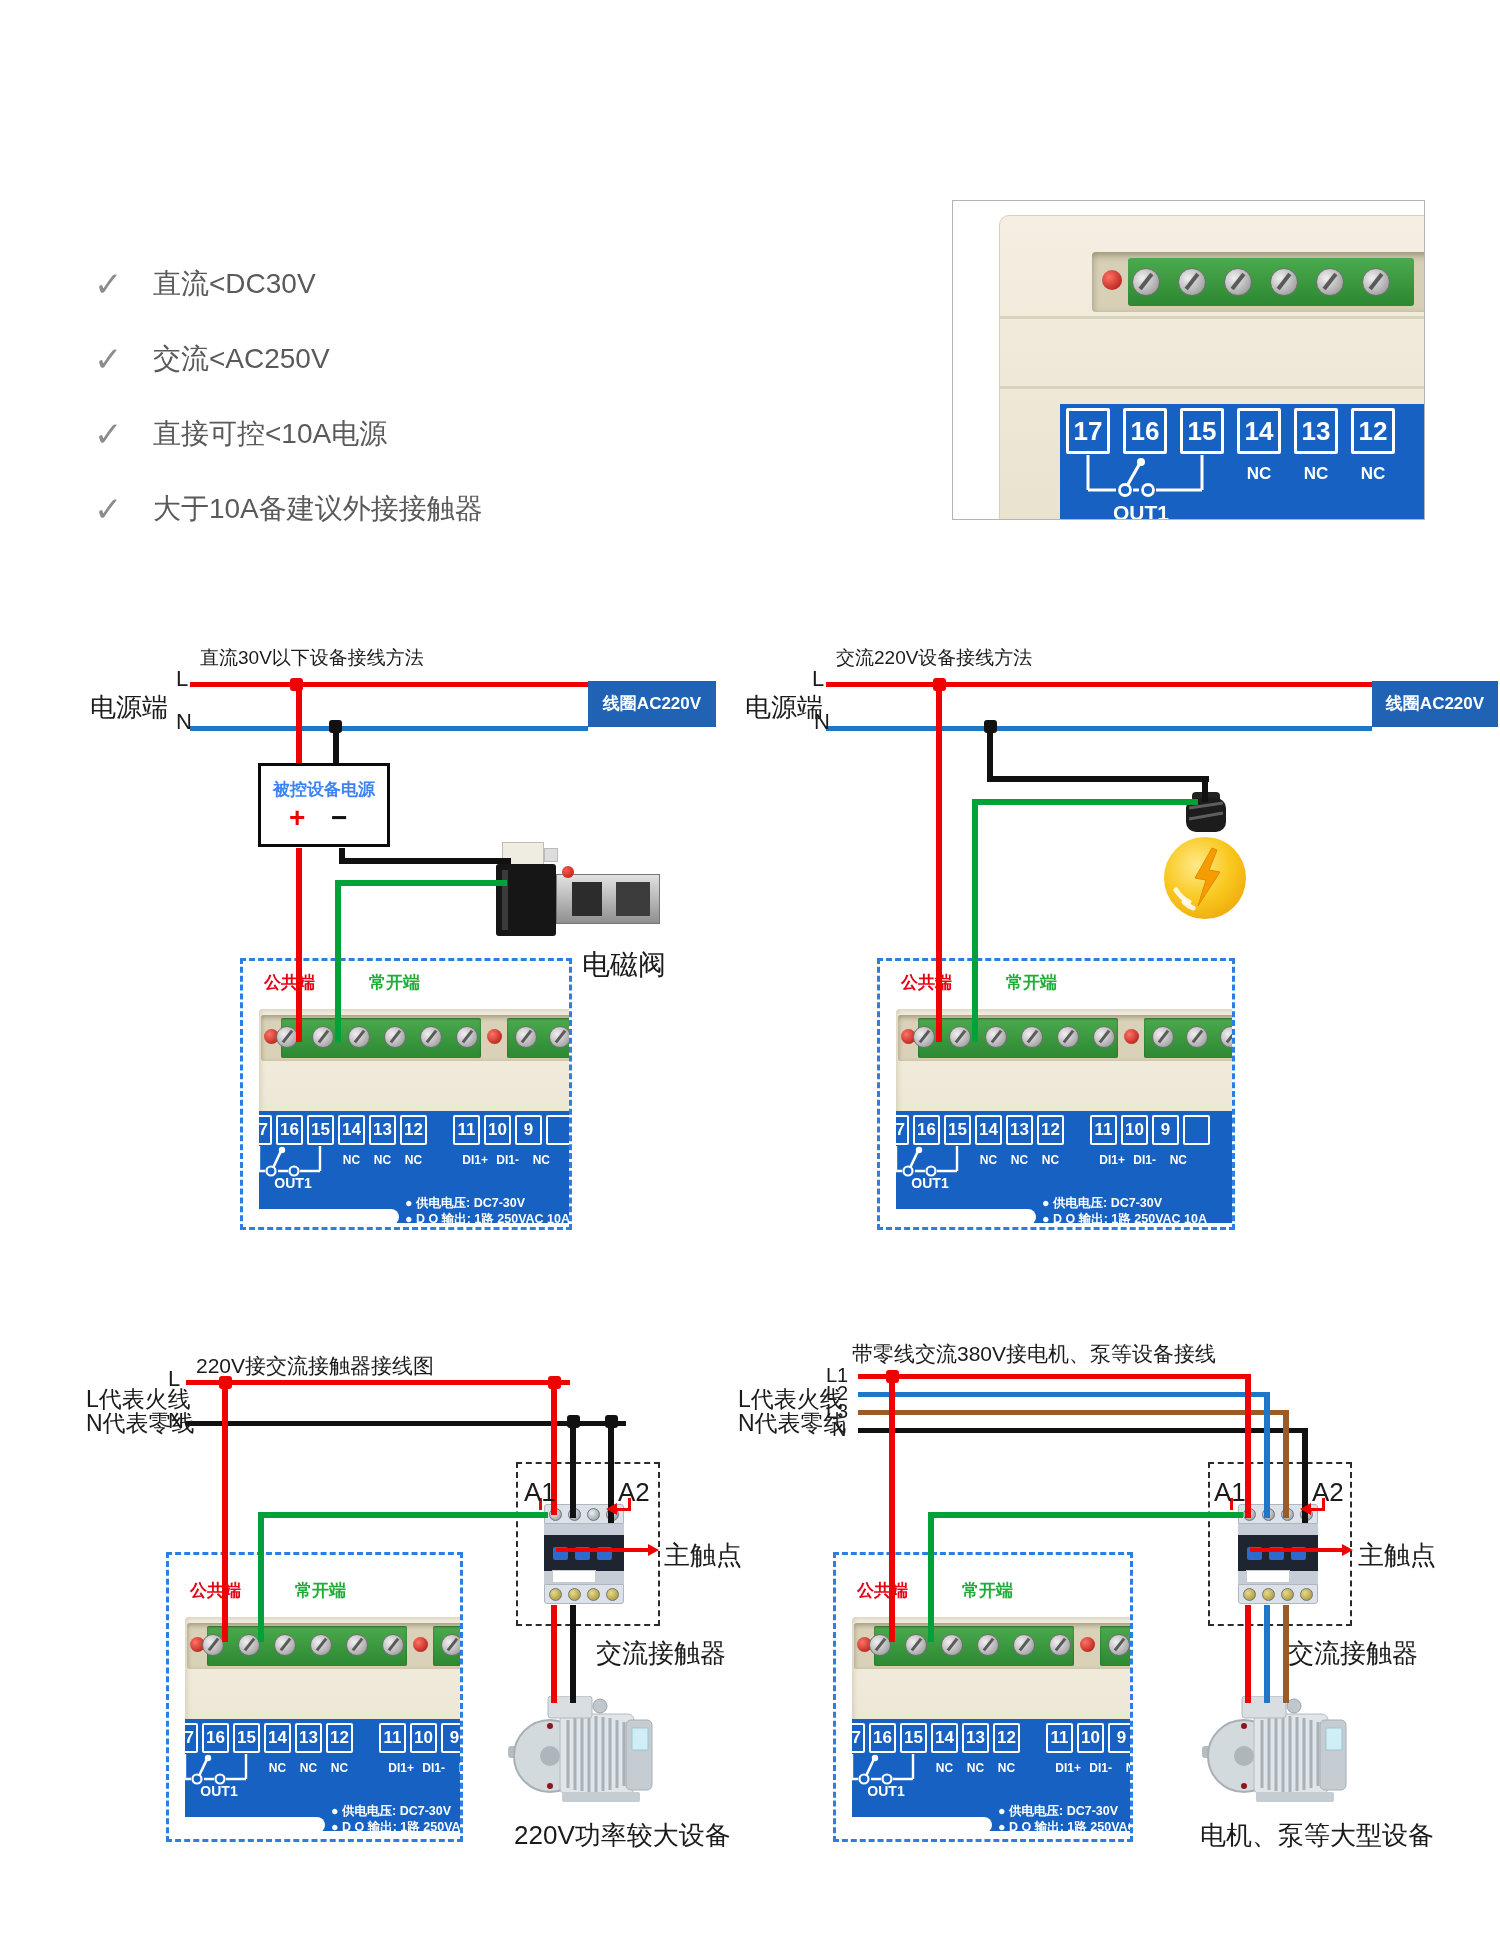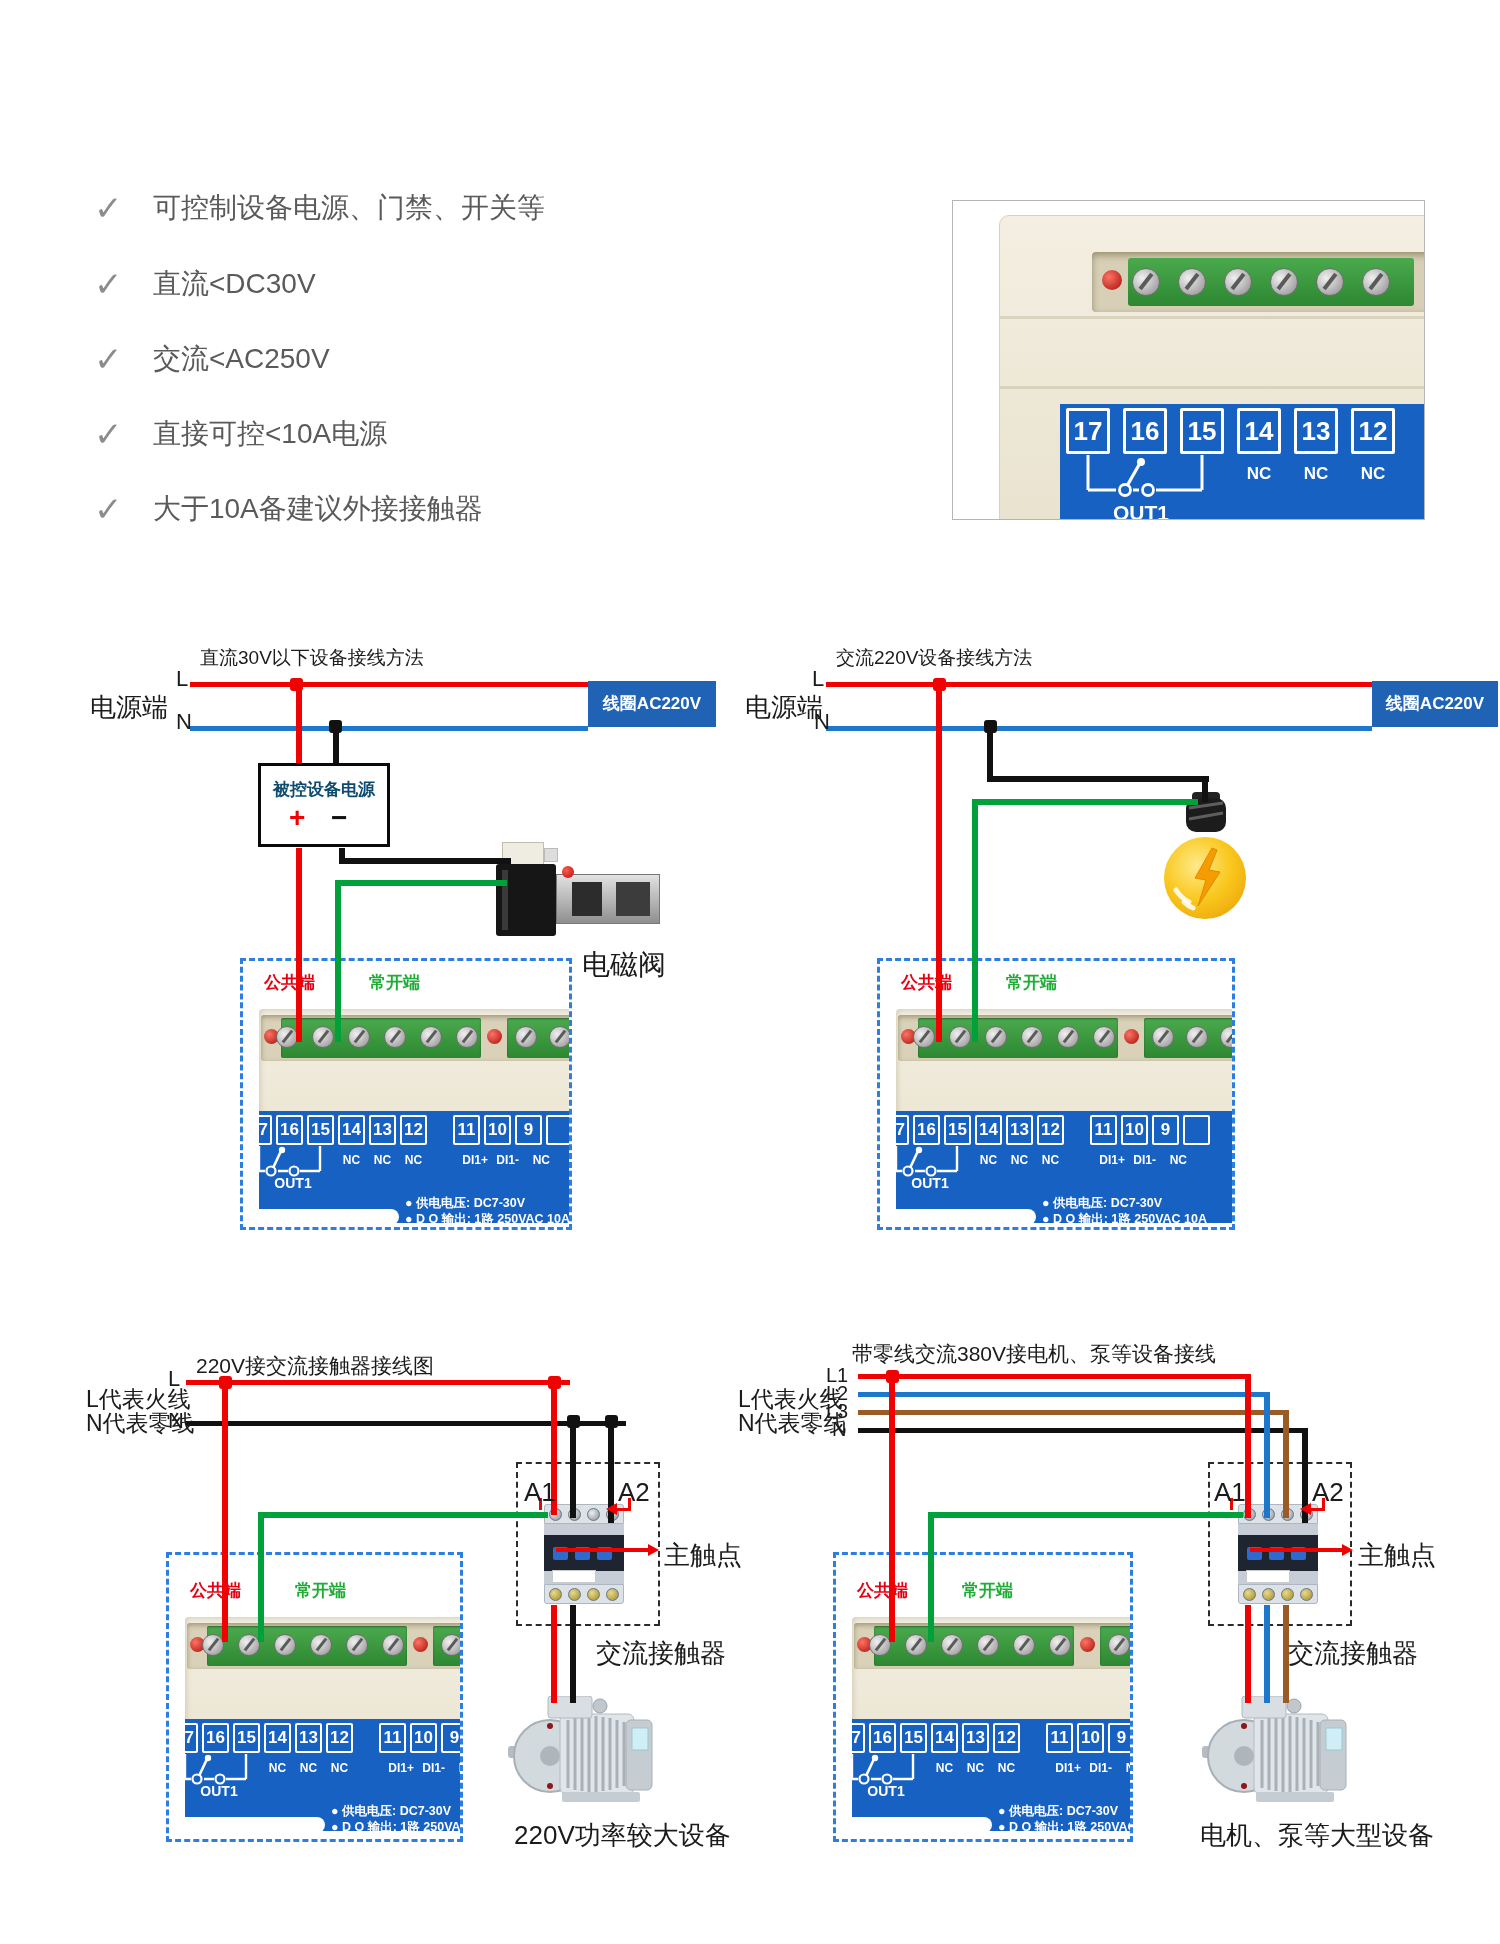--- a/index.html
+++ b/index.html
@@ -59,21 +59,21 @@
   .pf-seam { position:absolute; left:0; right:0; height:3px; background:#d9d2bc; }
   .pf-panel { position:absolute; left:60px; top:188px; width:412px; height:132px; background:#1661c1; }
   .pf-cell { position:absolute; top:4px; width:44px; height:46px; border:3px solid #fff; border-radius:2px;
     color:#fff; font-size:26px; font-weight:bold; text-align:center; line-height:40px; }
   .pf-nc { position:absolute; top:60px; width:44px; text-align:center; color:#fff; font-size:17px; font-weight:bold; }
   .pf-out { position:absolute; left:36px; top:97px; width:90px; text-align:center; color:#fff; font-size:21px; font-weight:bold; }
   .pf-corner { position:absolute; left:345px; top:114px; color:#fff; font-size:13px; font-weight:bold; }
   
   .dev-box { position:absolute; left:258px; top:763px; width:132px; height:84px; background:#fff;
     border:3px solid #0a0a0a; z-index:35; }
-  .dev-box .dv-title { position:absolute; left:0; right:0; top:12px; text-align:center; font-size:17px; font-weight:bold; color:#0c4a6e; }
+  .dev-box .dv-title { position:absolute; left:0; right:0; top:12px; text-align:center; font-size:17px; font-weight:bold; color:#3b82f6; }
   .dev-box .dv-plus { position:absolute; left:28px; top:36px; font-size:28px; font-weight:bold; color:#ee0202; }
   .dev-box .dv-minus { position:absolute; left:70px; top:36px; font-size:28px; font-weight:bold; color:#111; }
   
   .valve { position:absolute; left:488px; top:842px; width:180px; height:105px; z-index:20; }
   
   .cdash { position:absolute; border:2px dashed #2b2b2b; z-index:5; }
   .contactor { position:absolute; width:80px; height:100px; z-index:20; }
   .ct-top { position:absolute; top:0; left:0; right:0; height:20px; background:#dde2e8; border:1px solid #aeb6bf; border-radius:3px 3px 0 0; }
   .ct-screw { position:absolute; top:3px; width:13px; height:13px; border-radius:50%;
     background:radial-gradient(circle at 35% 35%, #eceff2, #848e98); border:1px solid #6c757e; }
@@ -86,24 +86,20 @@
   .ct-bot { position:absolute; top:80px; left:0; right:0; height:20px; background:#dde2e8; border:1px solid #aeb6bf; border-radius:0 0 3px 3px; }
   .motor { position:absolute; z-index:20; }
   .bulb { position:absolute; left:1164px; top:792px; z-index:20; }
 </style>
 </head>
 <body>
 
 <div class="page">
 
 
-  <div class="feat-row" style="top:188px">
-    <span class="chk">✓</span>
-    <span class="ftxt">可控制设备电源、门禁、开关等</span>
-  </div>
   <div class="feat-row" style="top:264px">
     <span class="chk">✓</span>
     <span class="ftxt">直流&lt;DC30V</span>
   </div>
   <div class="feat-row" style="top:339px">
     <span class="chk">✓</span>
     <span class="ftxt">交流&lt;AC250V</span>
   </div>
   <div class="feat-row" style="top:414px">
     <span class="chk">✓</span>

